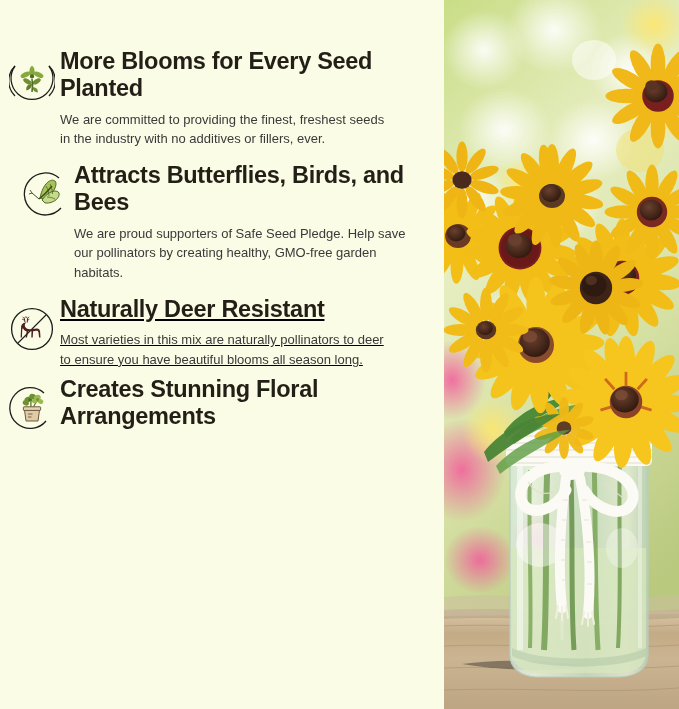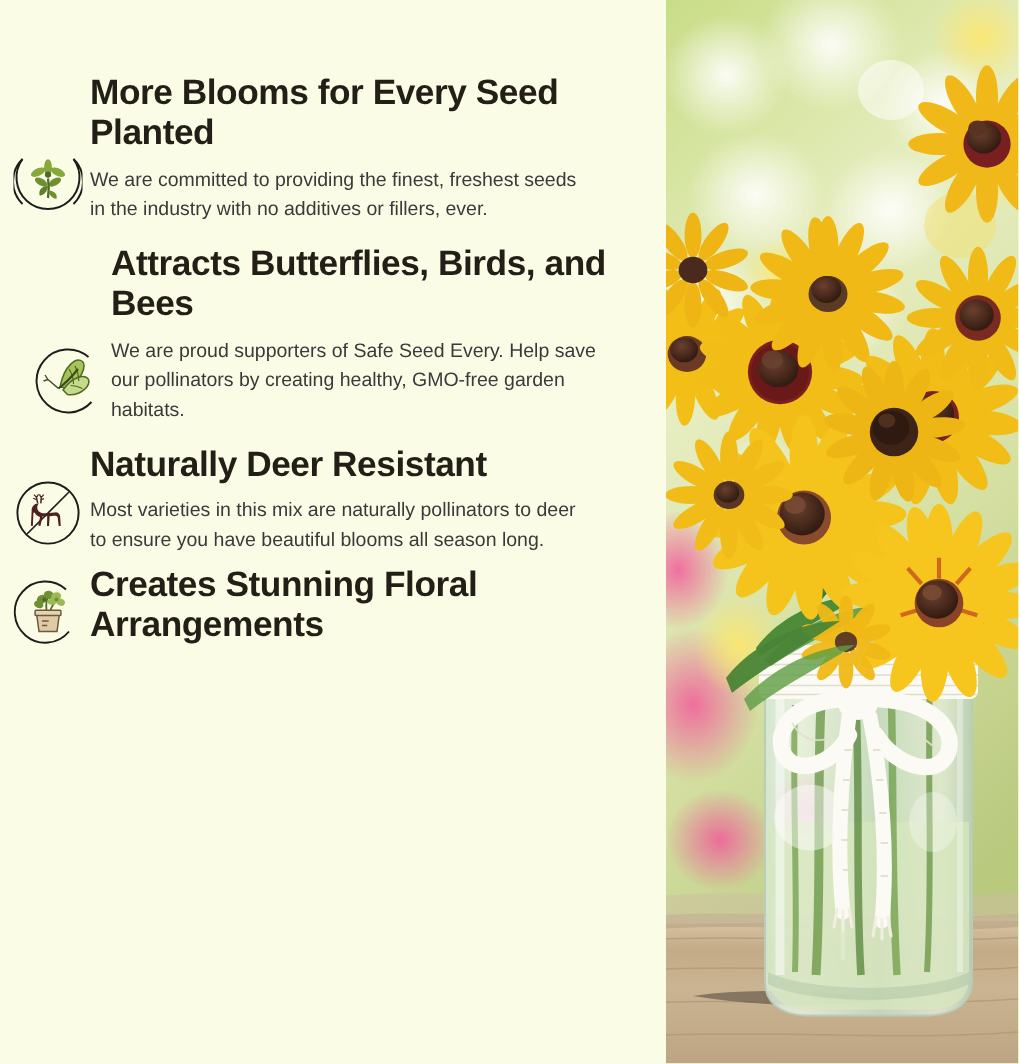--- a/index.html
+++ b/index.html
@@ -28,21 +28,21 @@
     height: 709px;
     background: #fbfce6;
     box-sizing: border-box;
     padding: 40px 0 0 0;
     position: relative;
   }
 
   .feature {
     display: flex;
     flex-direction: row;
-    align-items: flex-end;
+    align-items: flex-start;
     padding-left: 4px;
     margin-bottom: 6px;
   }
   .feature-icon-wrap {
     width: 56px;
     min-width: 56px;
     padding-top: 10px;
     display: flex;
     justify-content: center;
     align-items: flex-start;
@@ -66,21 +66,21 @@
     font-size: 13px;
     line-height: 1.52;
     color: #3a3a3a;
     margin: 0;
     max-width: 335px;
   }
 
   
   .feature.f0 { margin-top: 8px; }
   .feature.f1 { margin-top: 13px; padding-left: 18px; }
-  .feature.f2 { margin-top: 13px; }
+  .feature.f2 { margin-top: 13px; text-decoration: underline; }
   .feature.f3 { }
 
   
   .photo {
     width: 235px;
     height: 709px;
     position: relative;
     overflow: hidden;
     background: #cfe08a;
   }
@@ -134,21 +134,21 @@
               <path d="M2 -9 C4 -6 5 -2 5 1" stroke="#4d6b21" stroke-width="0.8" fill="none"></path>
               <path d="M6 -11 C7.5 -8 8.5 -4 8.5 -1" stroke="#4d6b21" stroke-width="0.8" fill="none"></path>
               <path d="M3 2 C6 2 9 3 11 4" stroke="#4d6b21" stroke-width="0.8" fill="none"></path>
               <path d="M-5 4 C-1 1 4 -4 8 -9" stroke="#3d4a1e" stroke-width="1.4" fill="none"></path>
             </g>
           </svg>
         </span>
       </div>
       <div class="feature-body">
         <h2 class="feature-title">Attracts Butterflies, Birds, and Bees</h2>
-        <p class="feature-desc">We are proud supporters of Safe Seed Every. Help save our pollinators by creating healthy, GMO-free garden habitats.</p>
+        <p class="feature-desc">We are proud supporters of Safe Seed Pledge. Help save our pollinators by creating healthy, GMO-free garden habitats.</p>
       </div>
     </div>
 
     <div class="feature f2">
       <div class="feature-icon-wrap">
         <span>
           <svg width="46" height="46" viewBox="0 0 46 46">
             <circle cx="23" cy="23" r="20.4" fill="none" stroke="#1d1d1b" stroke-width="1.3"></circle>
             <line x1="9" y1="37" x2="37" y2="9" stroke="#1d1d1b" stroke-width="1.1"></line>
             <g transform="translate(22.5,23)" fill="#4e201f">

